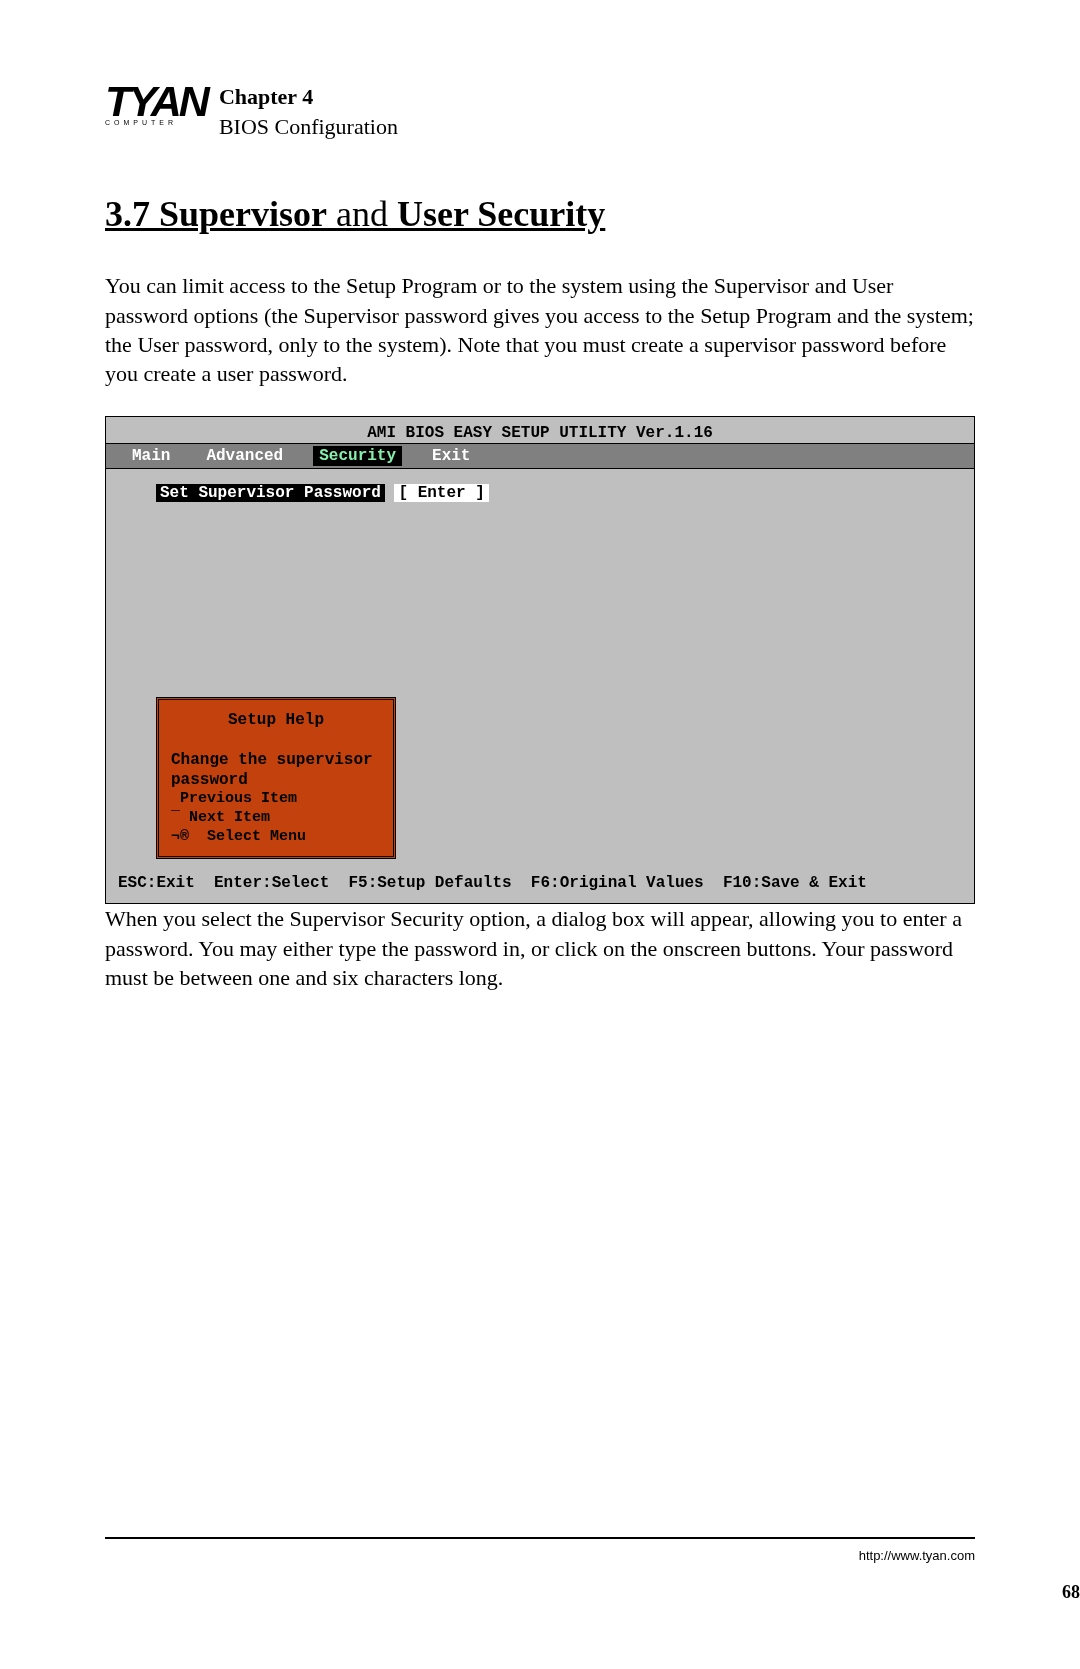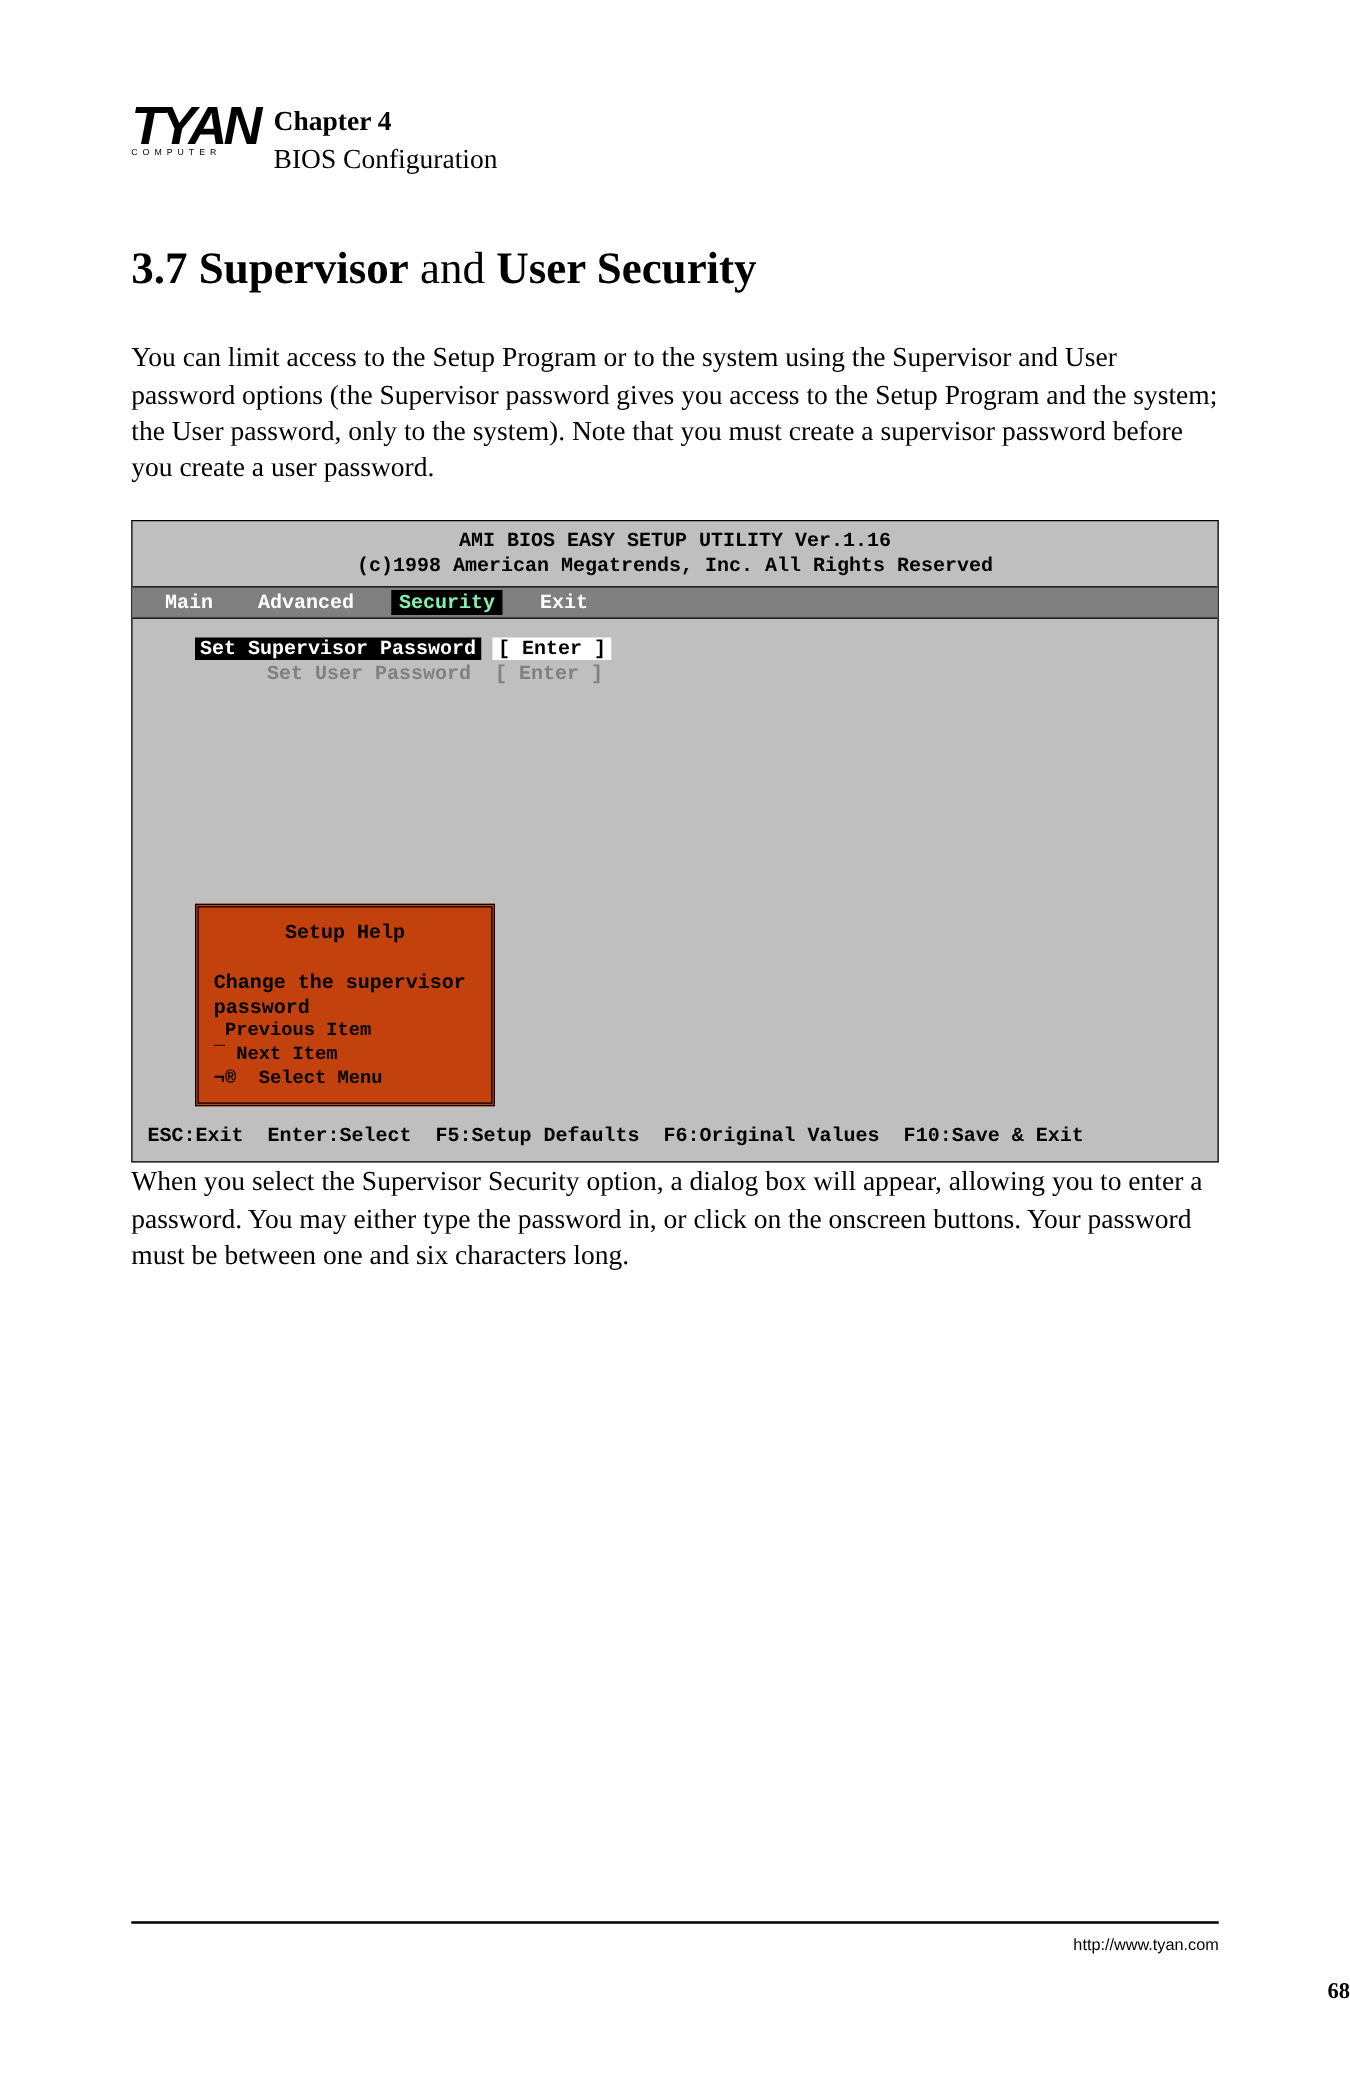--- a/index.html
+++ b/index.html
@@ -42,20 +42,21 @@
     font-size: 22px;
     line-height: 1.35;
   }
   .chapter-line { font-weight: 700; }
   .chapter-sub { font-weight: 400; }
   h1.section-title {
     font-family: Georgia, "Times New Roman", serif;
     font-size: 36px;
     font-weight: 400;
     margin-bottom: 36px;
+    text-decoration: underline;
   }
   h1.section-title .b { font-weight: 700; }
   p.body {
     font-family: Georgia, "Times New Roman", serif;
     font-size: 22px;
     line-height: 1.33;
     margin-bottom: 28px;
   }
   
   .bios {
@@ -171,31 +172,29 @@
   <h1 class="section-title">
     <span class="b">3.7</span>
     <span> </span>
     <span class="b">Supervisor</span><span> and </span><span class="b">User Security</span>
   </h1>
 
   <p class="body">You can limit access to the Setup Program or to the system using the Supervisor and User password options (the Supervisor password gives you access to the Setup Program and the system; the User password, only to the system). Note that you must create a supervisor password before you create a user password.</p>
 
   <div class="bios">
     <div class="bios-title">AMI BIOS EASY SETUP UTILITY Ver.1.16</div>
-    <div class="bios-copy">(c)1998 American Megatrends, Inc.  All Rights Reserved</div>
     <div class="bios-menu">
       <span class="tab">Main</span>
       <span class="tab">Advanced</span>
       <span class="tab active">Security</span>
       <span class="tab">Exit</span>
     </div>
     <div class="bios-body">
       <div class="bios-left">
         <div class="bios-row"><span class="sel-label">Set Supervisor Password</span> <span class="sel-value">[ Enter ]</span></div>
-        <div class="bios-row dim">      <span>Set User Password</span>  <span>[ Enter ]</span></div>
       </div>
       <div class="bios-help">
         <div class="help-title">Setup Help</div>
         <div class="help-text">Change the supervisor password</div>
         <div class="help-nav">
           <div>­ Previous Item</div>
           <div>¯ Next Item</div>
           <div>¬®  Select Menu</div>
         </div>
       </div>

